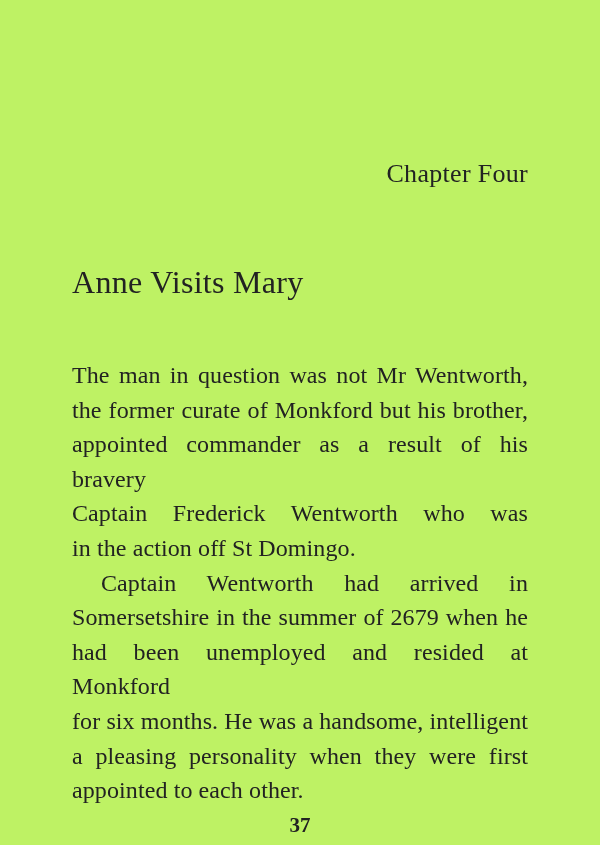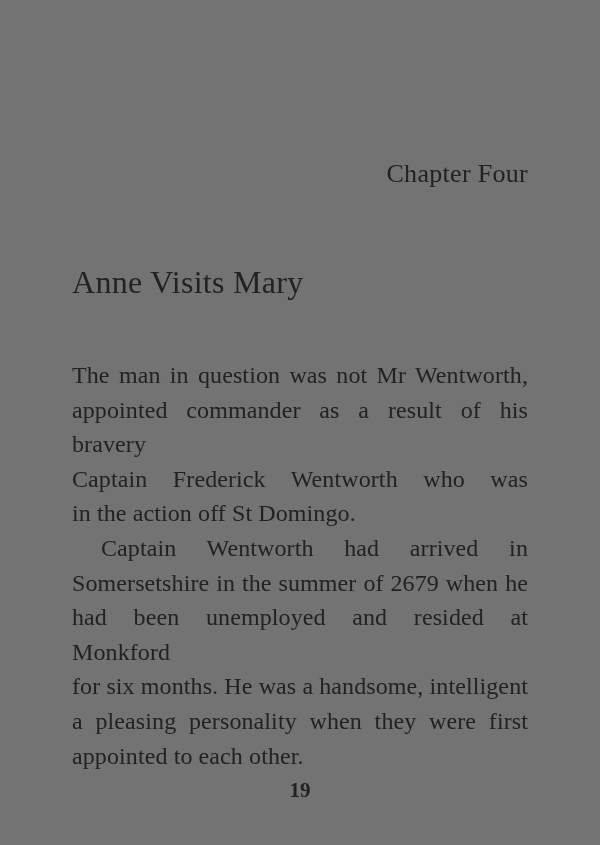--- a/index.html
+++ b/index.html
@@ -4,21 +4,21 @@
 <style>
   html, body {
     margin: 0;
     padding: 0;
     background: #ffffff;
   }
   .page {
     position: relative;
     width: 600px;
     height: 845px;
-    background: #737373;
+    background: #bef264;
     font-family: "Liberation Serif", "DejaVu Serif", serif;
     color: #222222;
     overflow: hidden;
   }
   .text-block {
     position: absolute;
     left: 72px;
     top: 0;
     width: 456px;
   }
@@ -69,32 +69,33 @@
   <div class="text-block">
 
     <div class="chapter-label">Chapter Four</div>
 
     <div class="chapter-title">Anne Visits Mary</div>
 
     <div class="body-text">
 
       <div class="paragraph">
         <div class="line">The man in question was not Mr Wentworth,</div>
+        <div class="line">the former curate of Monkford but his brother,</div>
         <div class="line">appointed commander as a result of his bravery</div>
         <div class="line">Captain Frederick Wentworth who was</div>
         <div class="line last">in the action off St Domingo.</div>
       </div>
 
       <div class="paragraph">
         <div class="line indent">Captain Wentworth had arrived in</div>
         <div class="line">Somersetshire in the summer of 2679 when he</div>
         <div class="line">had been unemployed and resided at Monkford</div>
         <div class="line">for six months. He was a handsome, intelligent</div>
         <div class="line">a pleasing personality when they were first</div>
         <div class="line last">appointed to each other.</div>
       </div>
 
     </div>
 
-    <div class="page-number">19</div>
+    <div class="page-number">37</div>
 
   </div>
 </div>
 
 </body></html>

